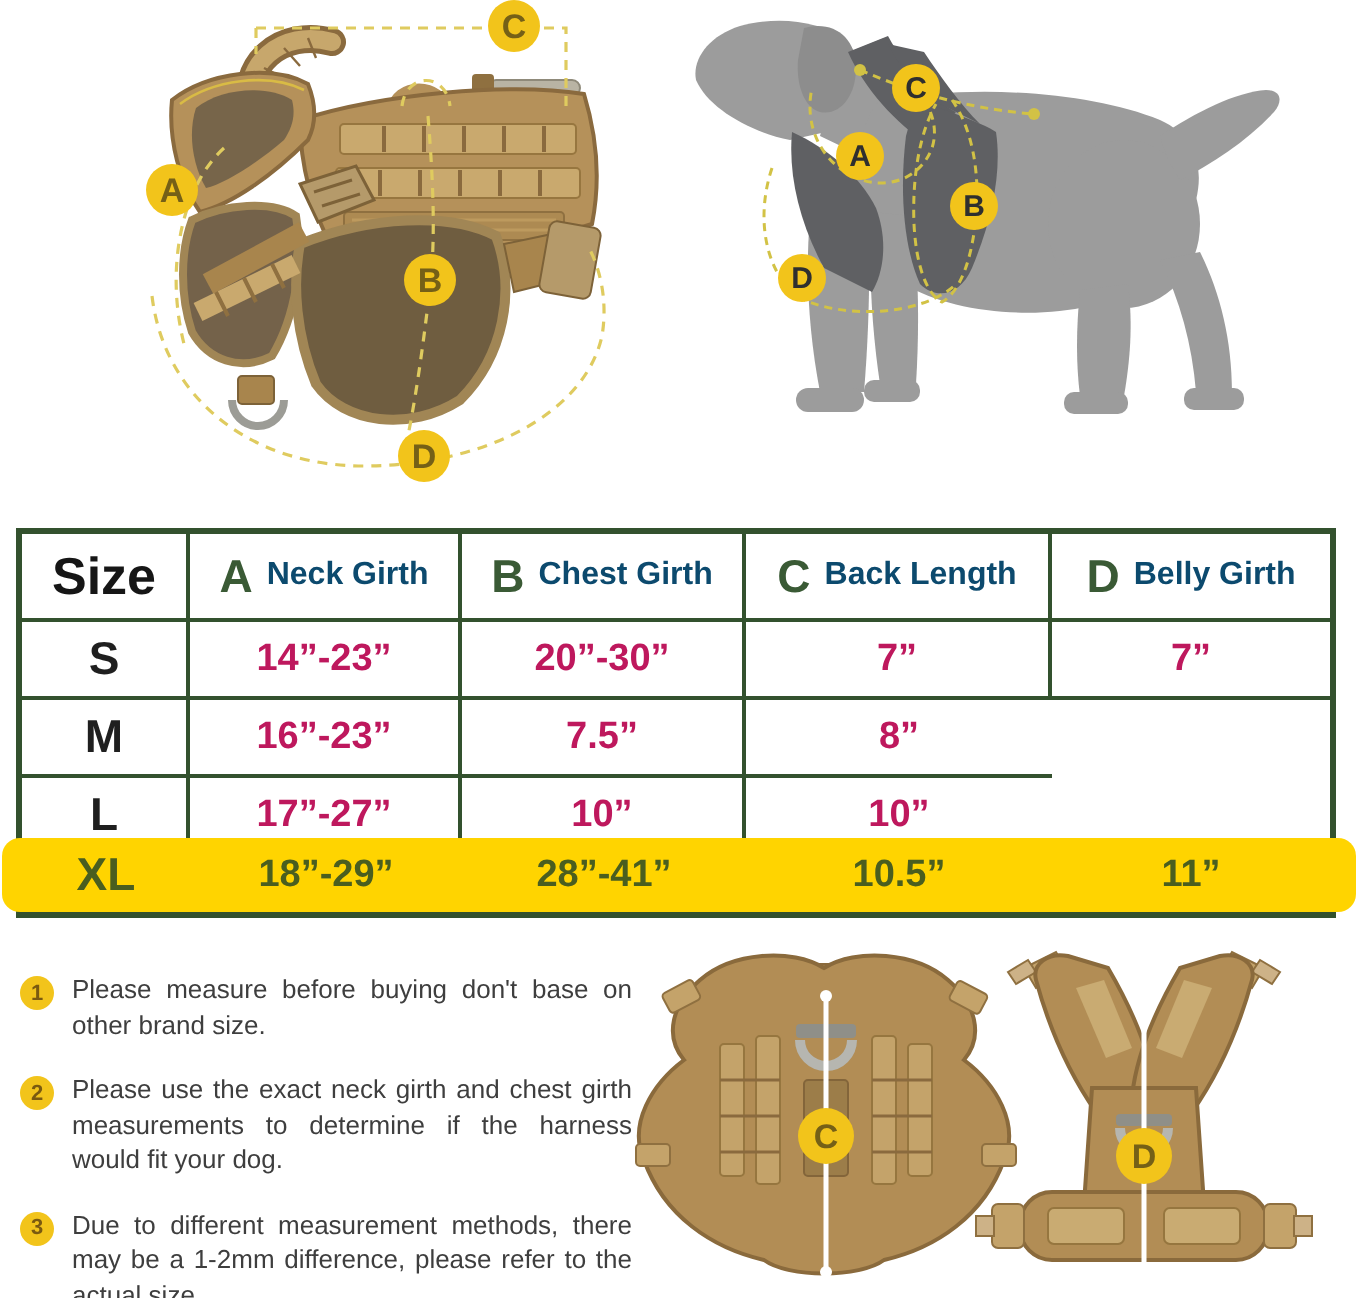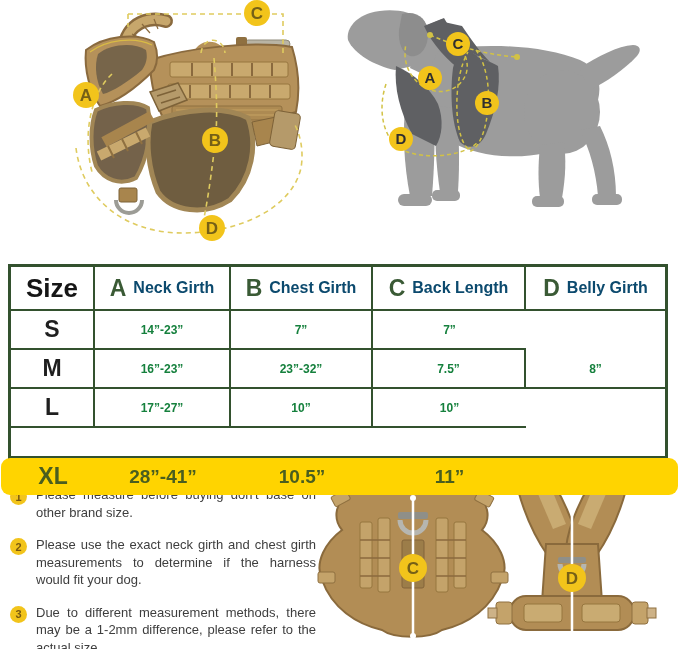--- a/index.html
+++ b/index.html
@@ -20,26 +20,26 @@
     border-bottom:2px solid var(--table_green,#3f5c38);
     background:#fff;
   }
   .tcell.lastcol{border-right:none;}
   .hrow .tcell{height:42px;}
   .drow .tcell{height:37px;}
   .size-head{font-size:26px;font-weight:bold;color:#161616;}
   .col-letter{font-size:23px;font-weight:bold;color:var(--header_letter_green,#3a5a35);}
   .col-label{font-size:16px;font-weight:bold;color:#0c4a6e;}
   .size-val{font-size:23px;font-weight:bold;color:#1f1f1f;}
-  .data-val{font-size:12px;font-weight:bold;color:#15803d;}
+  .data-val{font-size:19px;font-weight:bold;color:#be185d;}
   .xl-row{
     position:absolute;left:1px;top:419px;width:677px;height:37px;
     background:var(--highlight_yellow,#ffd400);border-radius:9px;z-index:3;
     display:grid;grid-template-columns:84px 136px 142px 153px 139px;
-    padding-left:10px;box-sizing:border-box;align-items:center;margin-top:39px;
+    padding-left:10px;box-sizing:border-box;align-items:center;
   }
   .xl-row .xcell{display:flex;align-items:center;justify-content:center;}
   .xl-size{font-size:23px;font-weight:bold;color:var(--xl_text_green,#4a5e1f);}
   .xl-val{font-size:19px;font-weight:bold;color:var(--xl_text_green,#4a5e1f);}
   
   .notes{position:absolute;left:10px;top:486px;width:306px;}
   .note{display:flex;gap:9px;margin-bottom:15px;}
   .note-badge{
     flex:0 0 17px;width:17px;height:17px;border-radius:50%;
     background:var(--badge_yellow,#f0c11c);color:#7a5a10;
@@ -192,37 +192,37 @@
       </div>
     </div>
     <div class="tgrid drow">
       <div class="tcell">
           <span class="size-val">S</span>
         </div>
       <div class="tcell">
           <span class="data-val">14”-23”</span>
         </div>
       <div class="tcell">
+          <span class="data-val">20”-30”</span>
+        </div>
+      <div class="tcell">
           <span class="data-val">7”</span>
         </div>
       <div class="tcell lastcol">
           <span class="data-val">7”</span>
         </div>
     </div>
     <div class="tgrid drow">
       <div class="tcell">
           <span class="size-val">M</span>
         </div>
       <div class="tcell">
           <span class="data-val">16”-23”</span>
         </div>
       <div class="tcell">
-          <span class="data-val">23”-32”</span>
-        </div>
-      <div class="tcell">
           <span class="data-val">7.5”</span>
         </div>
       <div class="tcell lastcol">
           <span class="data-val">8”</span>
         </div>
     </div>
     <div class="tgrid drow">
       <div class="tcell">
           <span class="size-val">L</span>
         </div>
@@ -234,20 +234,23 @@
         </div>
       <div class="tcell lastcol">
           <span class="data-val">10”</span>
         </div>
     </div>
   </div>
 
   <div class="xl-row">
     <div class="xcell">
         <span class="xl-size">XL</span>
+      </div>
+    <div class="xcell">
+        <span class="xl-val">18”-29”</span>
       </div>
     <div class="xcell">
         <span class="xl-val">28”-41”</span>
       </div>
     <div class="xcell">
         <span class="xl-val">10.5”</span>
       </div>
     <div class="xcell">
         <span class="xl-val">11”</span>
       </div>

